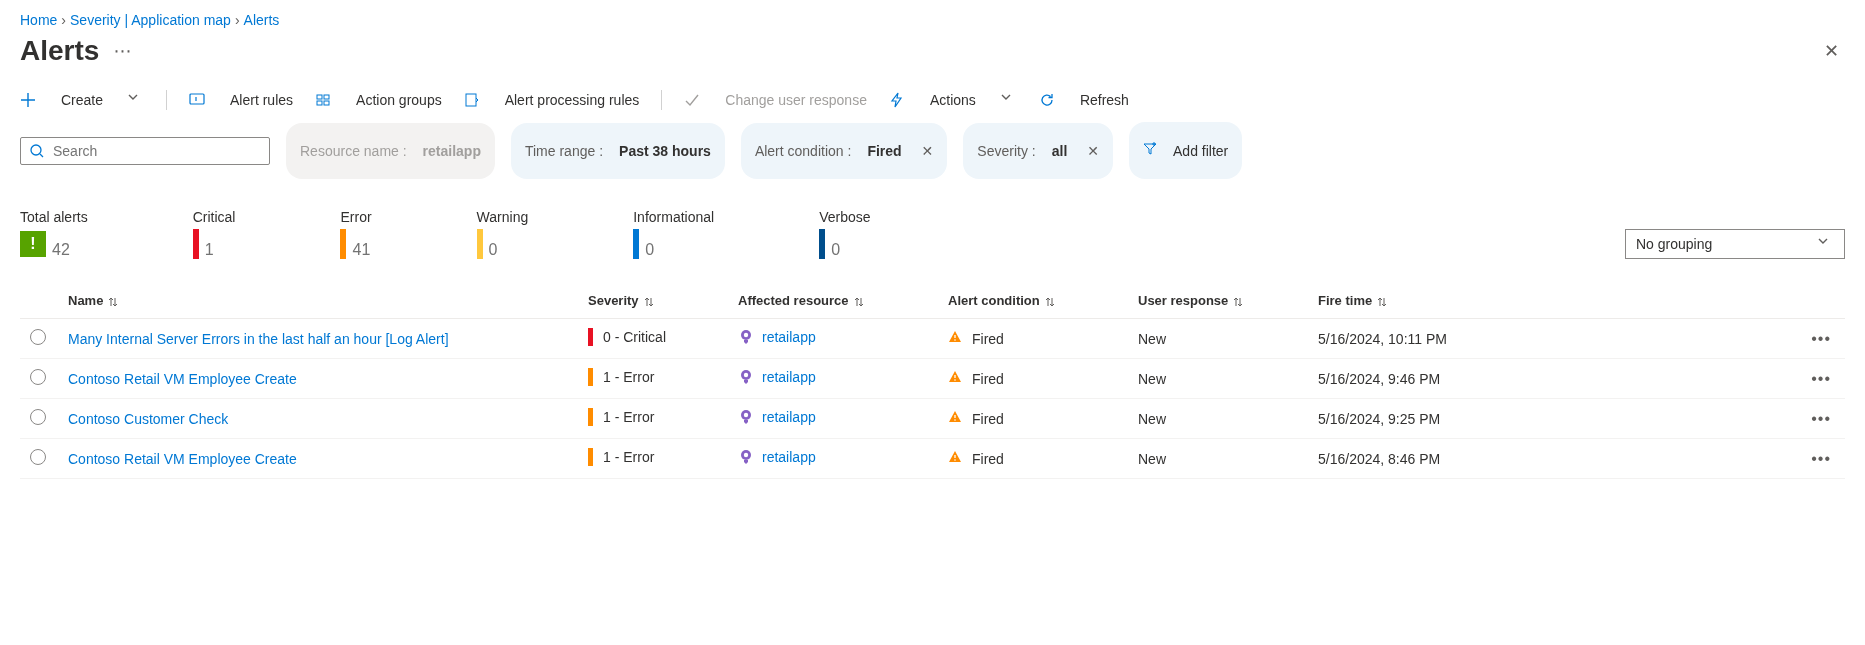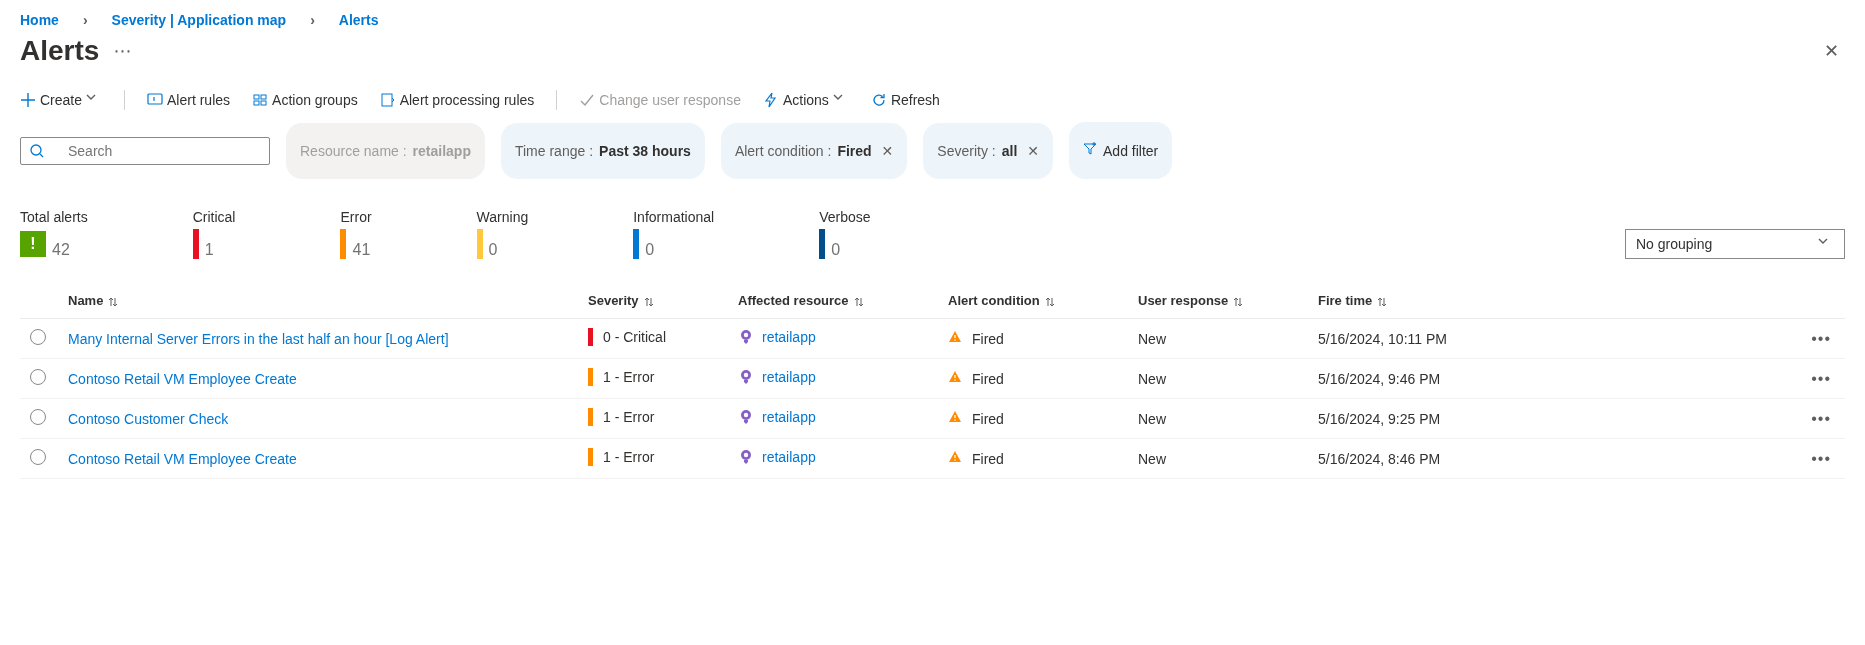--- a/index.html
+++ b/index.html
@@ -1,44 +1,44 @@
 <!DOCTYPE html>
 <html><head>
 <meta charset="utf-8">
 <style>
   * { box-sizing: border-box; margin: 0; padding: 0; }
   body { font-family: "Segoe UI", Arial, sans-serif; font-size: 13px; color: #323130; background: #fff; width: 1865px; }
   a, .link { color: #0078d4; text-decoration: none; cursor: pointer; }
 
   
-  .breadcrumb { display: flex; align-items: center; gap: 24px; padding: 12px 20px 6px; font-size: 14px; font-weight: bold; }
+  .breadcrumb { display: flex; align-items: center; gap: 4px; padding: 12px 20px 6px; font-size: 14px; }
   .breadcrumb .sep { color: #605e5c; }
 
   
   .title-row { display: flex; align-items: center; justify-content: space-between; padding: 0 20px 12px; }
   .title-row .left { display: flex; align-items: center; gap: 10px; }
   .title-row h1 { font-size: 28px; font-weight: 600; }
   .dots { color: #605e5c; font-size: 18px; padding: 4px; cursor: pointer; }
   .close-x { font-size: 18px; color: #605e5c; padding: 6px; cursor: pointer; }
 
   
   .toolbar { display: flex; align-items: center; gap: 22px; padding: 10px 20px 12px; font-size: 14px; }
-  .tbtn { display: inline-flex; align-items: center; gap: 4px; color: #323130; cursor: pointer; }
+  .tbtn { display: inline-flex; align-items: center; gap: 25px; color: #323130; cursor: pointer; }
   .tbtn .tlabel { }
   .tbtn.disabled { color: #a19f9d; cursor: default; }
   .divider-v { width: 1px; height: 20px; background: #d1d1d1; }
   .ico { display: inline-flex; width: 16px; height: 16px; }
   .ico svg { width: 16px; height: 16px; }
   .chev-sm svg { width: 10px; height: 10px; }
 
   
   .filters { display: flex; align-items: center; gap: 16px; padding: 0 20px 30px; flex-wrap: wrap; }
-  .search-box { display: flex; align-items: center; gap: 23px; border: 1px solid #8a8886; border-radius: 2px; padding: 4px 8px; width: 250px; height: 28px; }
+  .search-box { display: flex; align-items: center; gap: 8px; border: 1px solid #8a8886; border-radius: 2px; padding: 4px 8px; width: 250px; height: 28px; }
   .search-box input { border: none; outline: none; flex: 1; font-size: 14px; background: transparent; }
-  .pill { display: inline-flex; align-items: center; gap: 6px; border-radius: 16px; padding: 20px 14px; font-size: 14px; background: #eef5fa; cursor: pointer; white-space: nowrap; }
+  .pill { display: inline-flex; align-items: center; gap: 16px; border-radius: 16px; padding: 20px 14px; font-size: 14px; background: #eef5fa; cursor: pointer; white-space: nowrap; }
   .pill.locked { background: #f3f2f1; color: #a19f9d; cursor: default; }
   .pill .bold { font-weight: 600; }
   .pill .x { color: #605e5c; padding-left: 4px; }
   .pill .faded { color: #605e5c; }
   .add-filter-ico svg { width:14px; height:14px; stroke:#0078d4; }
 
   
   .summary-row { display: flex; align-items: flex-end; gap: 105px; padding: 0 20px 24px; flex-wrap: wrap; }
   .card { display: flex; flex-direction: column; gap: 4px; cursor: pointer; }
   .card .clabel { font-size: 14px; color: #323130; }

